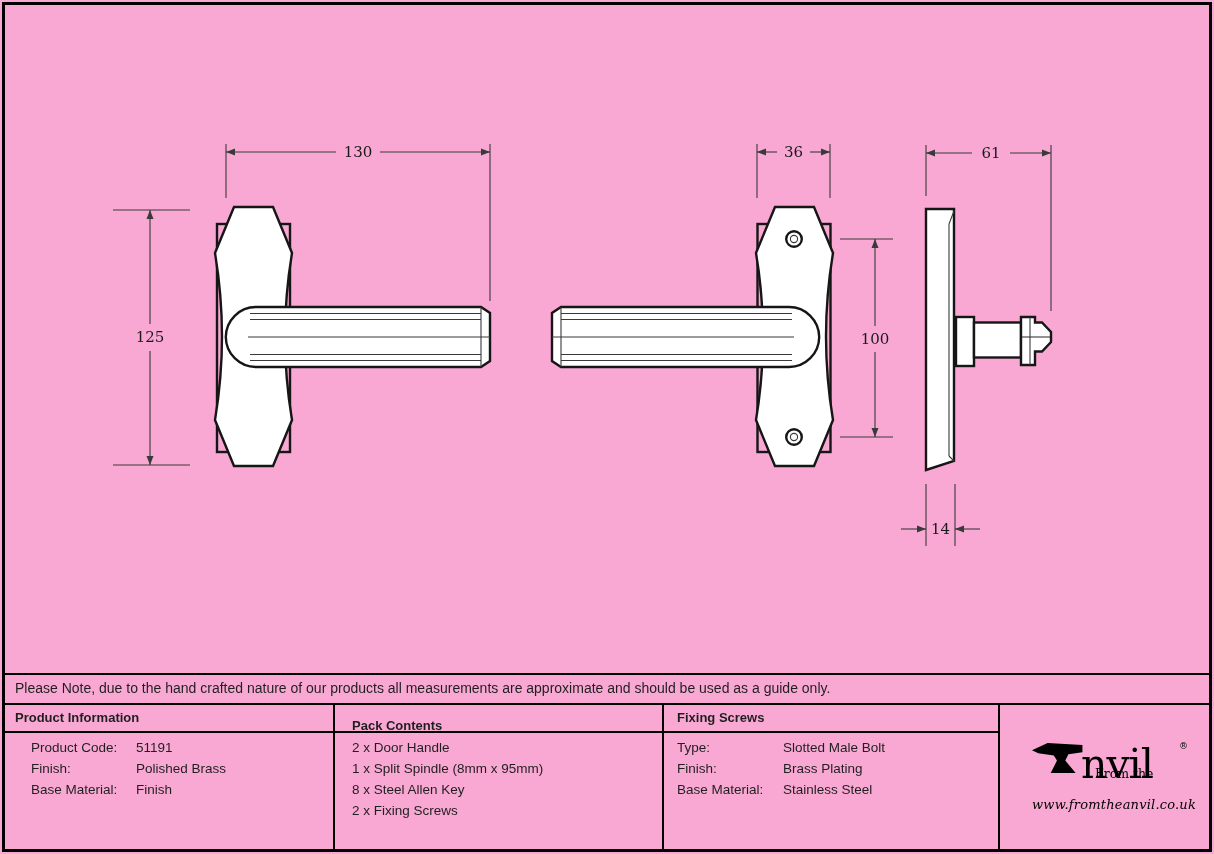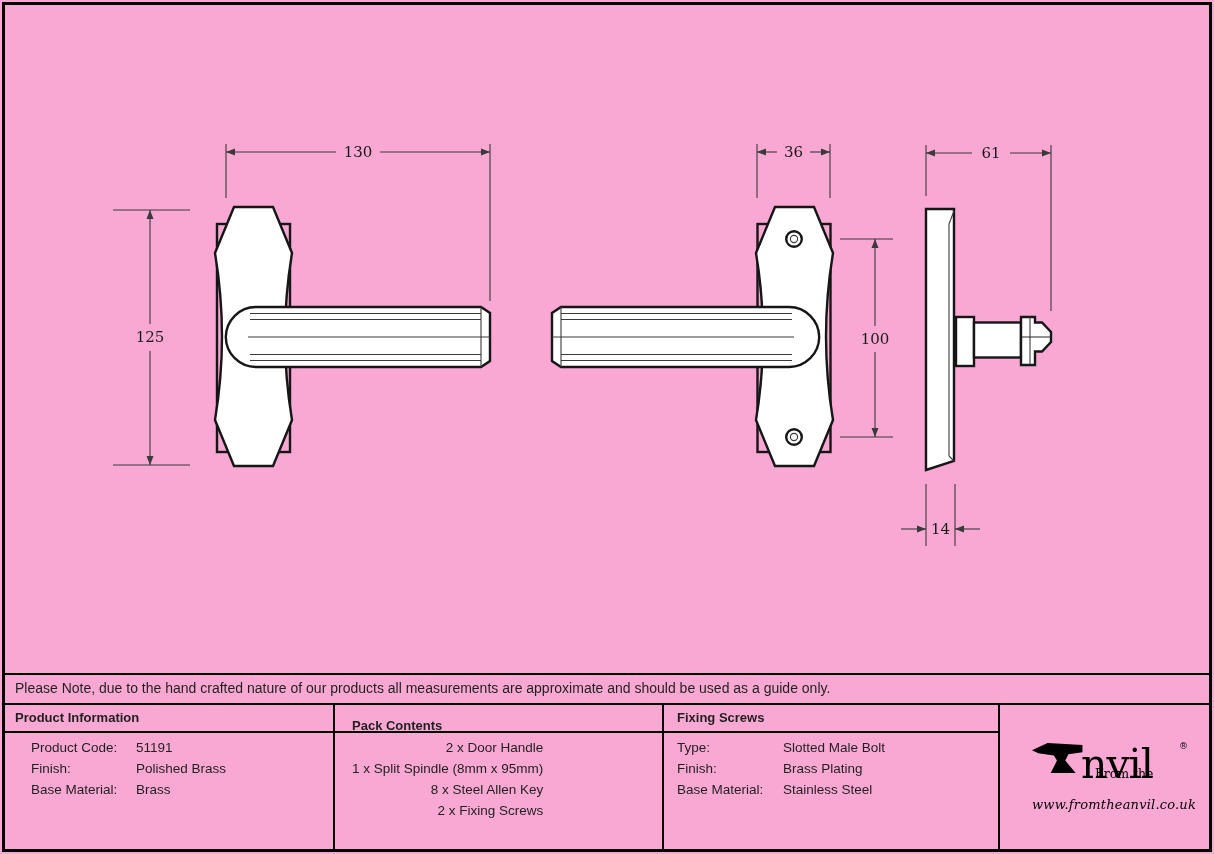--- a/index.html
+++ b/index.html
@@ -12,21 +12,21 @@
   .hline{position:absolute;height:2px;background:#000;}
   .vline{position:absolute;width:2px;background:#000;}
   .note-text{position:absolute;left:15px;top:674px;height:28px;line-height:28px;
        font-size:14px;white-space:nowrap;}
   .hdr{position:absolute;top:705px;height:26px;line-height:26px;font-size:13px;white-space:nowrap;font-weight:bold;}
   .cellblock{position:absolute;top:737px;font-size:13.5px;}
   .kv{display:flex;height:21px;line-height:21px;white-space:nowrap;}
   .kv .k{display:inline-block;}
   .pi .k{width:105px;}
   .fx .k{width:106px;}
-  .item{height:21px;line-height:21px;white-space:nowrap;text-align:right;}
+  .item{height:21px;line-height:21px;white-space:nowrap;}
   .logo-box{position:absolute;left:998px;top:705px;width:208px;height:144px;}
   .logo-anvil{position:absolute;left:34px;top:33px;}
   .logo-fromthe{position:absolute;left:97px;top:37px;font-family:"DejaVu Serif",serif;
        font-size:12.5px;color:#000;white-space:nowrap;margin-top:24px;}
   .logo-nvil{position:absolute;left:83px;top:30px;font-family:"DejaVu Serif",serif;
        font-size:41px;line-height:58px;color:#000;letter-spacing:-1px;white-space:nowrap;}
   .logo-reg{position:absolute;left:181px;top:36px;font-family:"DejaVu Serif",serif;
        font-size:9px;color:#000;}
   .logo-site{position:absolute;left:34px;top:92px;width:150px;text-align:center;
        font-family:"DejaVu Serif",serif;font-style:italic;font-size:13px;color:#000;
@@ -157,21 +157,21 @@
     <div class="kv">
       <span class="k">Product Code:</span>
       <span class="v">51191</span>
     </div>
     <div class="kv">
       <span class="k">Finish:</span>
       <span class="v">Polished Brass</span>
     </div>
     <div class="kv">
       <span class="k">Base Material:</span>
-      <span class="v">Brass</span>
+      <span class="v">Finish</span>
     </div>
   </div>
 
   <div class="cellblock" style="left:352px;">
     <div class="item">2 x Door Handle</div>
     <div class="item">1 x Split Spindle (8mm x 95mm)</div>
     <div class="item">8 x Steel Allen Key</div>
     <div class="item">2 x Fixing Screws</div>
   </div>
 

